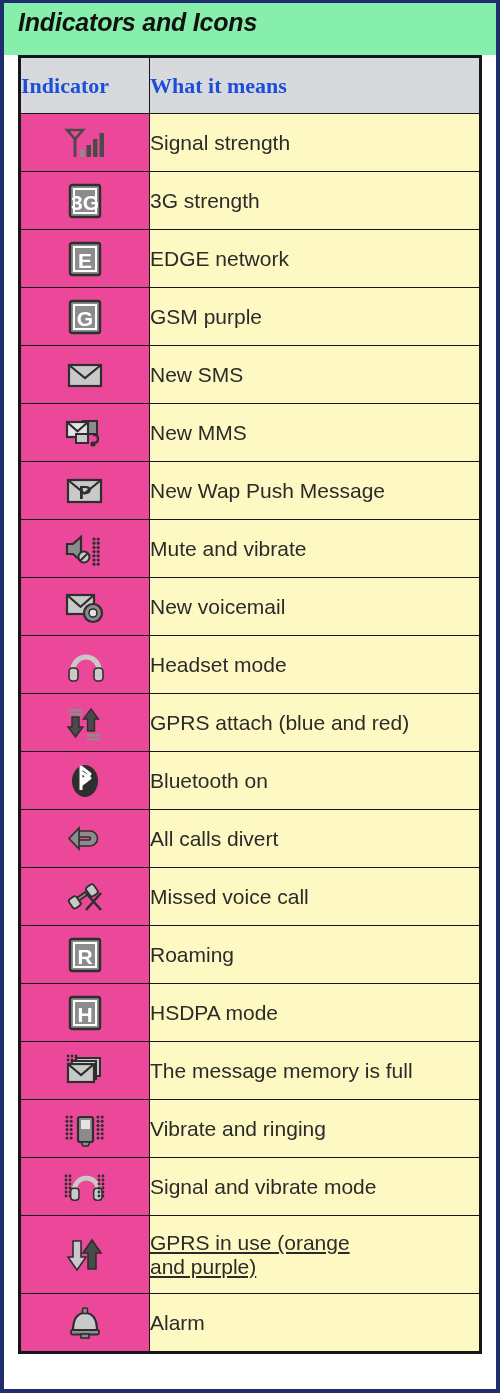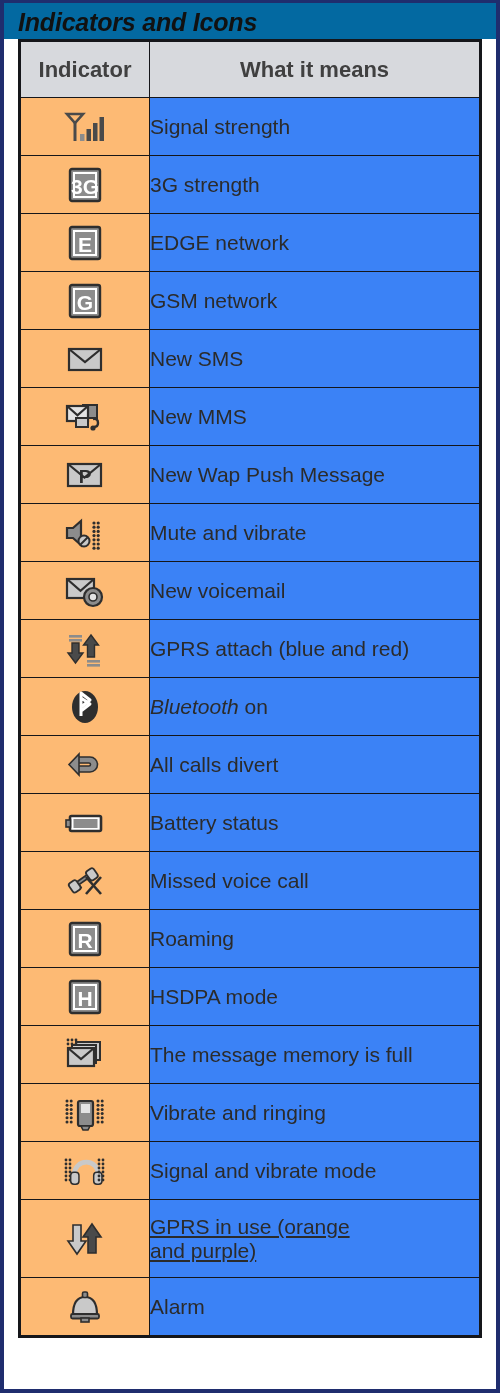--- a/index.html
+++ b/index.html
@@ -23,24 +23,24 @@
     border-left: 4px solid #1f2d6e;
     border-right: 4px solid #1f2d6e;
     border-top: 3px solid #1f2d6e;
     border-bottom: 4px solid #1f2d6e;
     background: #ffffff;
     padding: 0;
   }
 
   
   #title-bar {
-    height: 36px;
+    height: 52px;
     padding: 5px 0 0 14px;
     box-sizing: border-box;
-    background: #0369a1;
+    background: #86efac;
   }
   #title-text {
     font-family: "Liberation Sans Narrow", "Liberation Sans", sans-serif;
     font-size: 25px;
     font-weight: bold;
     font-style: italic;
     letter-spacing: -0.2px;
     color: #111111;
     white-space: nowrap;
   }
@@ -62,49 +62,49 @@
 
   table.ind th, table.ind td {
     border: 1.4px solid #15161a;
     padding: 0;
     margin: 0;
   }
   table.ind thead th {
     background: #d7d9dd;
     height: 55px;
     vertical-align: middle;
-    font-family: Liberation Sans, sans-serif;
+    font-family: Liberation Serif, serif;
     font-size: 22px;
     font-weight: bold;
-    color: #404040;
-    text-align: center;
+    color: #1d4ed8;
+    text-align: left;
   }
   th.h-ind { padding-left: 17px; }
   th.h-mean { padding-left: 15px; }
 
   td.icon-cell {
     height: 57px;
     text-align: center;
     vertical-align: middle;
-    background: #fdba74;
+    background: #ec4899;
   }
   td.text-cell {
     vertical-align: middle;
     padding-left: 15px;
     font-family: "Liberation Sans Narrow", "Liberation Sans", sans-serif;
     font-size: 21px;
     color: #2b2b2b;
     line-height: 1.12;
-    background: #3b82f6;
+    background: #fef9c3;
     white-space: pre-line;
   }
   td.text-cell.tall { }
   tr.row-tall td { height: 77px; text-decoration: underline; }
 
-  .ital { font-style: italic; }
+  .ital { }
 
   
   .ico {
     display: inline-block;
     position: relative;
     width: 46px;
     height: 40px;
     vertical-align: middle;
   }
   .ico svg { display:block; width:100%; height:100%; }
@@ -157,21 +157,21 @@
     <text x="20" y="29" font-family="Liberation Sans, sans-serif" font-size="21" font-weight="bold" fill="#ffffff" text-anchor="middle">E</text>
   </svg></span></td>
             <td class="text-cell">EDGE network</td>
           </tr>
           <tr>
             <td class="icon-cell"><span class="ico"><svg viewBox="0 0 40 40">
     <rect x="5" y="4" width="30" height="32" rx="2" fill="#8c8c8c" stroke="#2e2e2e" stroke-width="2.4"></rect>
     <rect x="9" y="8" width="22" height="24" fill="none" stroke="#ffffff" stroke-width="2"></rect>
     <text x="20" y="29" font-family="Liberation Sans, sans-serif" font-size="21" font-weight="bold" fill="#ffffff" text-anchor="middle">G</text>
   </svg></span></td>
-            <td class="text-cell">GSM network</td>
+            <td class="text-cell">GSM purple</td>
           </tr>
           <tr>
             <td class="icon-cell"><span class="ico"><svg viewBox="0 0 46 40">
       <rect x="7" y="10" width="32" height="21" fill="#c9c9c9" stroke="#2e2e2e" stroke-width="2.2"></rect>
           <path d="M7 10 L23 23.02 L39 10" fill="none" stroke="#2e2e2e" stroke-width="2.2"></path>
     </svg></span></td>
             <td class="text-cell">New SMS</td>
           </tr>
           <tr>
             <td class="icon-cell"><span class="ico"><svg viewBox="0 0 46 40">
@@ -218,20 +218,30 @@
             <td class="icon-cell"><span class="ico"><svg viewBox="0 0 46 40">
       <rect x="5" y="8" width="27" height="19" fill="#c9c9c9" stroke="#2e2e2e" stroke-width="2.2"></rect>
           <path d="M5 8 L18.5 19.78 L32 8" fill="none" stroke="#2e2e2e" stroke-width="2.2"></path>
       <circle cx="31" cy="26" r="9" fill="#8c8c8c" stroke="#2e2e2e" stroke-width="2.2"></circle>
       <circle cx="31" cy="26" r="4" fill="#e3e3e3" stroke="#2e2e2e" stroke-width="1.6"></circle>
     </svg></span></td>
             <td class="text-cell">New voicemail</td>
           </tr>
           <tr>
             <td class="icon-cell"><span class="ico"><svg viewBox="0 0 46 40">
+      <g transform="translate(3,1)">
+                    <path d="M8 24 A13 13 0 0 1 34 24" fill="none" stroke="#c9c9c9" stroke-width="5.2" stroke-linecap="round"></path>
+          <rect x="4" y="22" width="9" height="13" rx="3.5" fill="#c9c9c9" stroke="#2e2e2e" stroke-width="1.6"></rect>
+          <rect x="29" y="22" width="9" height="13" rx="3.5" fill="#c9c9c9" stroke="#2e2e2e" stroke-width="1.6"></rect>
+                  </g>
+    </svg></span></td>
+            <td class="text-cell">Headset mode</td>
+          </tr>
+          <tr>
+            <td class="icon-cell"><span class="ico"><svg viewBox="0 0 46 40">
       <rect x="7" y="6" width="13" height="2.6" fill="#8c8c8c"></rect>
       <rect x="7" y="10" width="13" height="2.6" fill="#8c8c8c"></rect>
       <path d="M10 14 L17 14 L17 24 L21 24 L13.5 34 L6 24 L10 24 Z" fill="#4a4a4a" stroke="#2e2e2e" stroke-width="1.4"></path>
       <path d="M29 6 L36.5 16 L32.5 16 L32.5 28 L25.5 28 L25.5 16 L21.5 16 Z" fill="#4a4a4a" stroke="#2e2e2e" stroke-width="1.4"></path>
       <rect x="25" y="31" width="13" height="2.6" fill="#8c8c8c"></rect>
       <rect x="25" y="35" width="13" height="2.6" fill="#8c8c8c"></rect>
     </svg></span></td>
             <td class="text-cell">GPRS attach (blue and red)</td>
           </tr>
           <tr>
@@ -240,28 +250,20 @@
       <path d="M19 11 L28 17 L19 24 L19 6 L28 13 L19 20 L19 29" fill="none" stroke="#ffffff" stroke-width="3" stroke-linejoin="round"></path>
     </svg></span></td>
             <td class="text-cell"><span class="ital">Bluetooth</span><span> on</span></td>
           </tr>
           <tr>
             <td class="icon-cell"><span class="ico"><svg viewBox="0 0 46 40">
       <path d="M16 12 L28 12 A7 7 0 0 1 28 27 L16 27 L16 21 L27 21 A1.5 1.5 0 0 0 27 18 L16 18 Z" fill="#8c8c8c" stroke="#2e2e2e" stroke-width="1.6"></path>
       <path d="M17 9 L17 30 L7 19.5 Z" fill="#8c8c8c" stroke="#2e2e2e" stroke-width="1.6"></path>
     </svg></span></td>
             <td class="text-cell">All calls divert</td>
-          </tr>
-          <tr>
-            <td class="icon-cell"><span class="ico"><svg viewBox="0 0 46 40">
-      <rect x="8" y="13" width="31" height="15" rx="1.5" fill="#ffffff" stroke="#2e2e2e" stroke-width="2.6"></rect>
-      <rect x="11.5" y="16" width="24" height="9" fill="#8c8c8c"></rect>
-      <rect x="4" y="17" width="4.5" height="7" fill="#8c8c8c" stroke="#2e2e2e" stroke-width="1.6"></rect>
-    </svg></span></td>
-            <td class="text-cell">Battery status</td>
           </tr>
           <tr>
             <td class="icon-cell"><span class="ico"><svg viewBox="0 0 46 40">
       <g transform="rotate(-35 23 20)">
         <path d="M10 16 L34 16 L34 23 L28 23 L28 19.5 L16 19.5 L16 23 L10 23 Z" fill="#8c8c8c" stroke="#2e2e2e" stroke-width="1.8"></path>
         <rect x="7" y="13" width="9" height="11" rx="2.5" fill="#c9c9c9" stroke="#2e2e2e" stroke-width="1.8"></rect>
         <rect x="28" y="13" width="9" height="11" rx="2.5" fill="#c9c9c9" stroke="#2e2e2e" stroke-width="1.8"></rect>
       </g>
       <line x1="24" y1="16" x2="39" y2="33" stroke="#2e2e2e" stroke-width="2.6"></line>
       <line x1="39" y1="16" x2="24" y2="33" stroke="#2e2e2e" stroke-width="2.6"></line>

